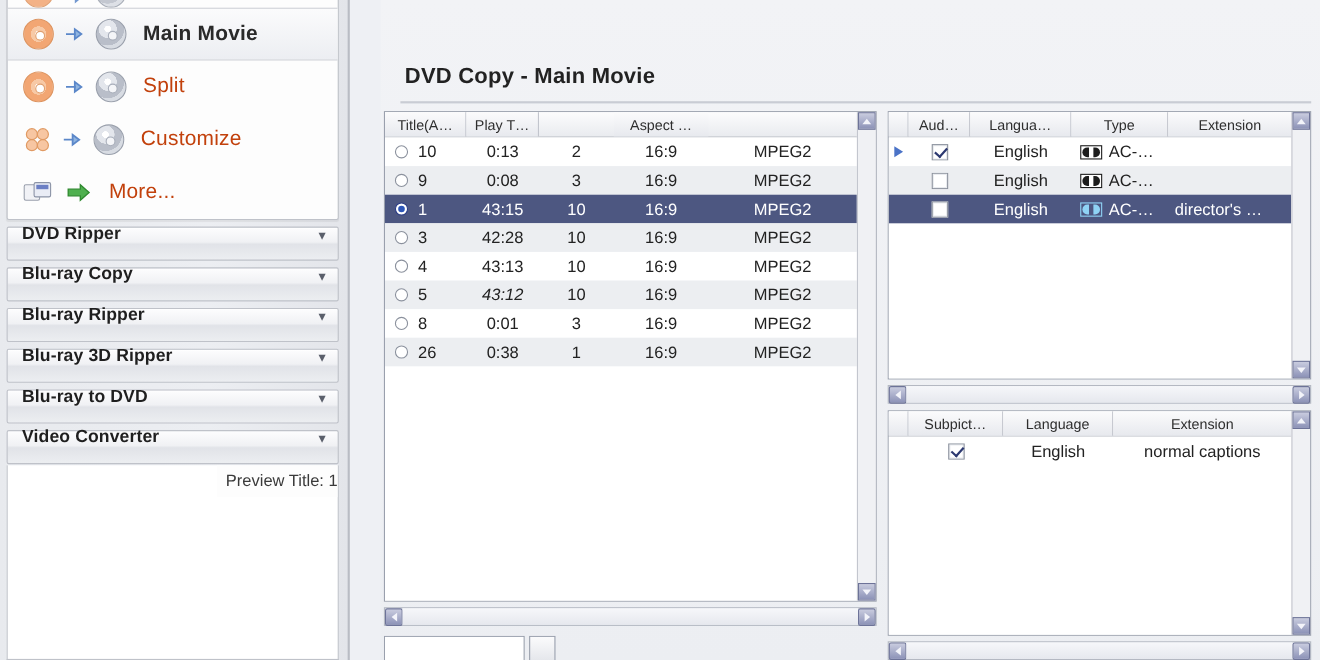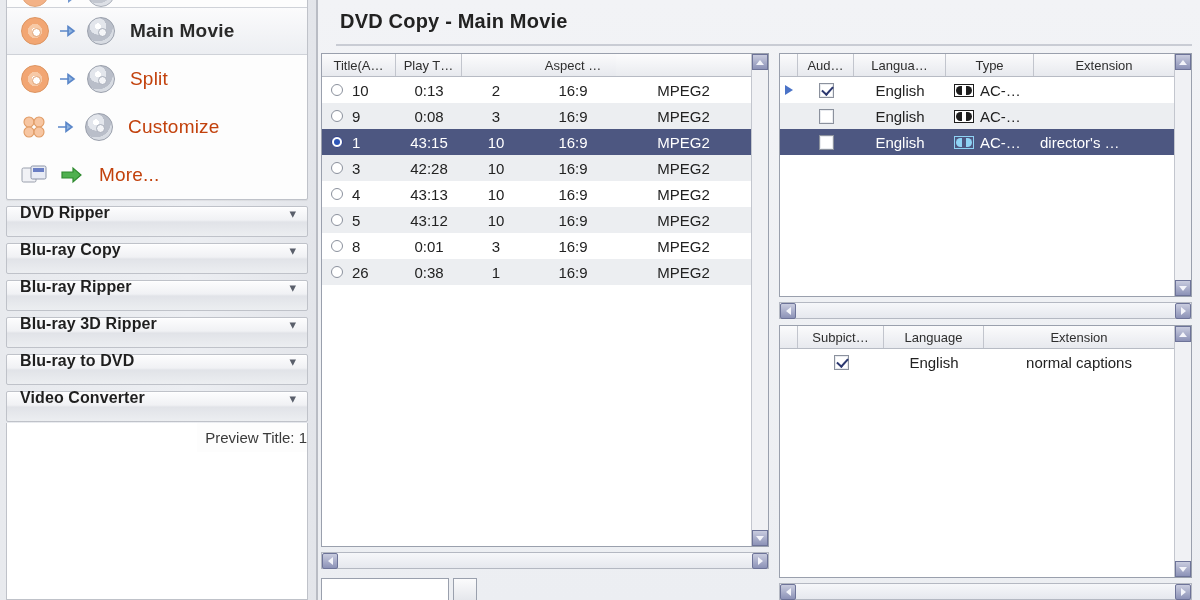--- a/index.html
+++ b/index.html
@@ -3,21 +3,21 @@
 <meta charset="utf-8">
 <style>
   html,body{margin:0;padding:0;}
   body{
     width:1200px;height:600px;overflow:hidden;
     font-family:"Liberation Sans",sans-serif;
     background:#eef0f4;
     color:#1a1a1a;
     -webkit-font-smoothing:antialiased;
   }
-  .app{position:relative;width:1200px;height:600px;display:flex;}
+  .app{position:relative;width:1200px;height:600px;display:flex;gap:28px;}
 
   
   .sidebar{
     width:318px;height:600px;box-sizing:border-box;
     background:linear-gradient(to right,#e8eaee 0%,#eceef2 60%,#e3e5ea 100%);
     padding:0 8px 0 6px;
     display:flex;flex-direction:column;
     border-right:2px solid #b9bcc4;
   }
   .mode-box{
@@ -114,20 +114,21 @@
   
   .main{
     flex:1;height:600px;box-sizing:border-box;
     background:linear-gradient(to bottom,#f2f3f6,#eceef2);
     display:flex;flex-direction:column;
     padding:0 0 0 0;
     position:relative;
   }
   .title-bar{
     padding:10px 0 7px 22px;
+    margin-top:48px;
   }
   .title-text{font-size:20px;font-weight:bold;color:#222;letter-spacing:.2px;}
   .title-rule{height:2px;background:#c9ccd4;margin:4px 8px 0 18px;}
 
   .content{
     flex:1;display:flex;gap:10px;padding:7px 8px 0 3px;box-sizing:border-box;min-height:0;
   }
   .left-col{width:448px;display:flex;flex-direction:column;min-height:0;}
   .right-col{flex:1;display:flex;flex-direction:column;min-height:0;}
 
@@ -455,21 +456,21 @@
                     <div class="cell" style="width:66px;">43:13</div>
                     <div class="cell" style="width:68px;">10</div>
                     <div class="cell" style="width:86px;">16:9</div>
                     <div class="cell" style="flex:1;">MPEG2</div>
                   </div>
                   <div class="row alt">
                     <div class="cell l" style="width:74px;padding-left:9px;gap:9px;">
                       <span class="radio"></span>
                       <span>5</span>
                     </div>
-                    <div class="cell" style="width:66px;">43:12</div>
+                    <div class="cell" style="width:66px;font-style:italic;">43:12</div>
                     <div class="cell" style="width:68px;">10</div>
                     <div class="cell" style="width:86px;">16:9</div>
                     <div class="cell" style="flex:1;">MPEG2</div>
                   </div>
                   <div class="row">
                     <div class="cell l" style="width:74px;padding-left:9px;gap:9px;">
                       <span class="radio"></span>
                       <span>8</span>
                     </div>
                     <div class="cell" style="width:66px;">0:01</div>

